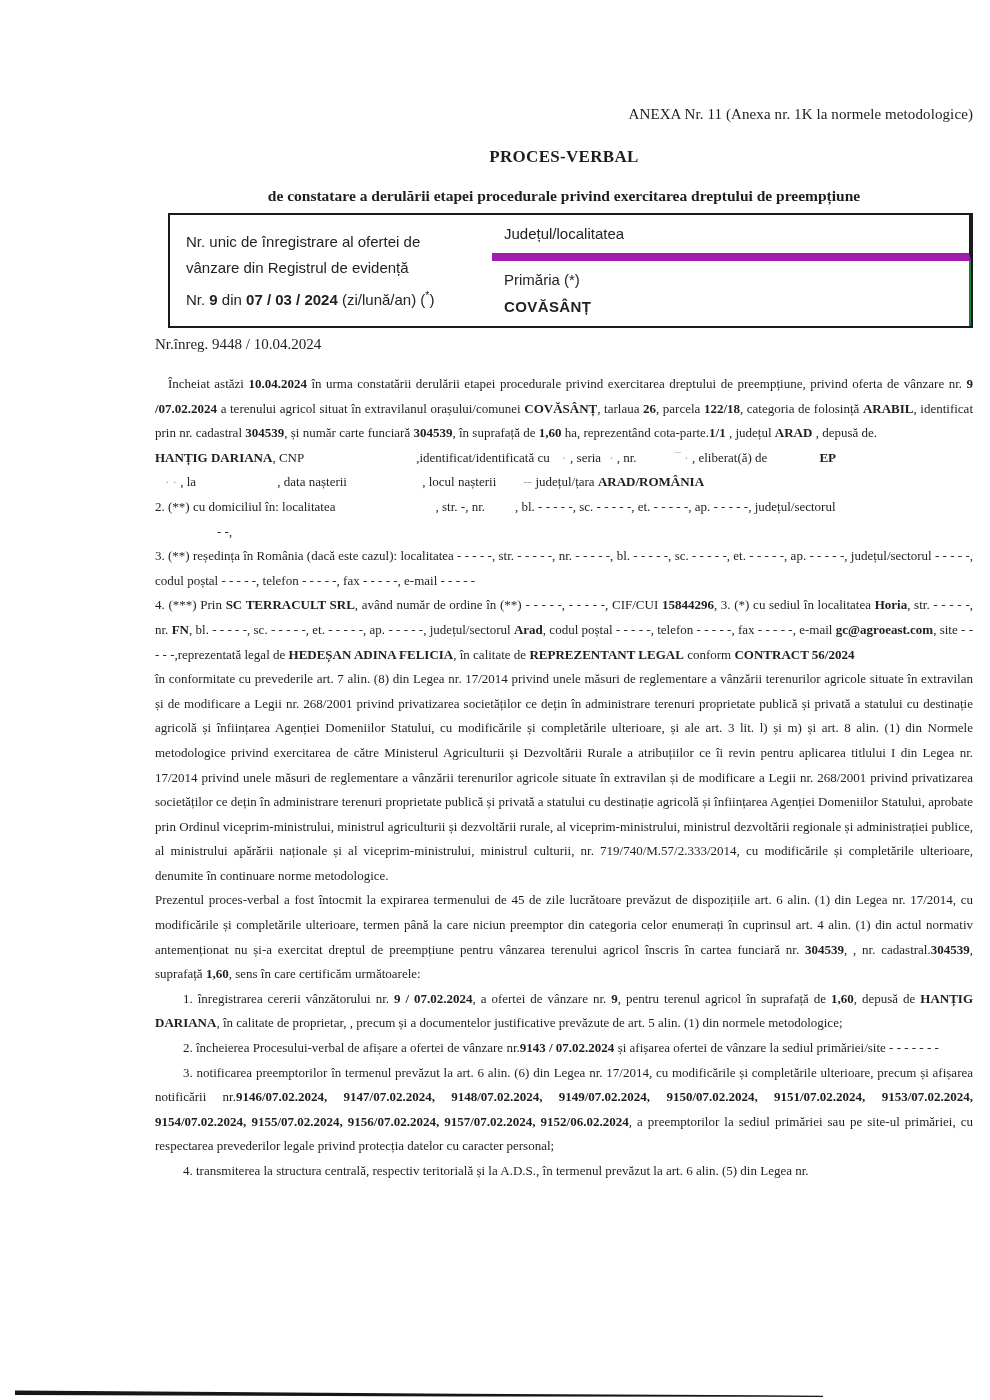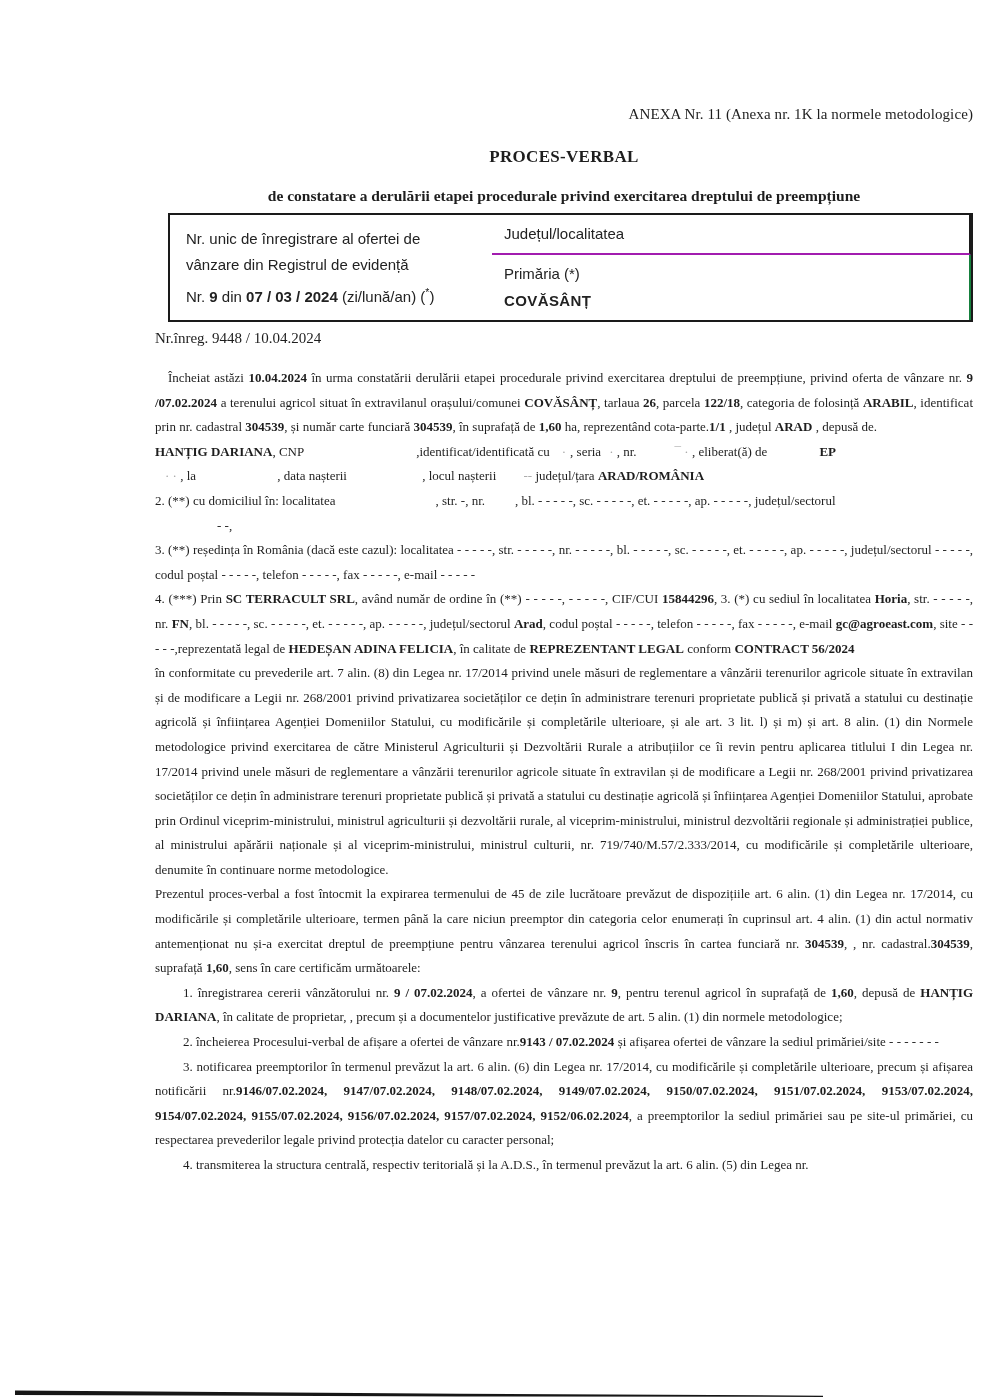--- a/index.html
+++ b/index.html
@@ -6,21 +6,21 @@
   html,body { background:#ffffff; }
   body { width:990px; height:1400px; overflow:hidden; }
   .page { position:relative; width:990px; height:1400px; font-family:"Liberation Serif", serif; color:#1e1e1e; background:#fff; }
   .content { position:absolute; left:155px; top:106px; width:818px; }
   .anexa { text-align:right; font-size:15px; letter-spacing:0.1px; }
   .title { text-align:center; font-weight:bold; font-size:17px; margin-top:24px; letter-spacing:0.3px; }
   .subtitle { text-align:center; font-weight:bold; font-size:15.5px; margin-top:20px; }
   .tbl { display:grid; grid-template-columns:322px 1fr; border:2px solid #1a1a1a; margin-left:13px; margin-top:8px;
          font-family:"Liberation Sans", sans-serif; font-size:15px; color:#222; }
   .cell { padding:8px 12px 9px; }
-  .cell-tl { border-right:2px solid #1a1a1a; border-bottom:2px solid #a21caf; }
+  .cell-tl { border-right:2px solid #1a1a1a; border-bottom:8px solid #a21caf; }
   .cell-bl { border-right:2px solid #15803d; }
   .cell-label { line-height:21px; }
   .cell-value { font-weight:bold; margin-top:6px; letter-spacing:0.4px; line-height:21px; }
   .cell-r { grid-row:1 / span 2; display:flex; flex-direction:column; justify-content:center; padding:10px 16px; line-height:26px; }
   .cell-r .regline2 { margin-top:6px; }
   .reg { font-size:15px; margin-top:8px; }
   .bodytext { margin-top:19px; font-size:13px; line-height:24.6px; }
   .just { text-align:justify; }
   .ind1 { text-indent:13px; }
   .ind2 { text-indent:28px; }

